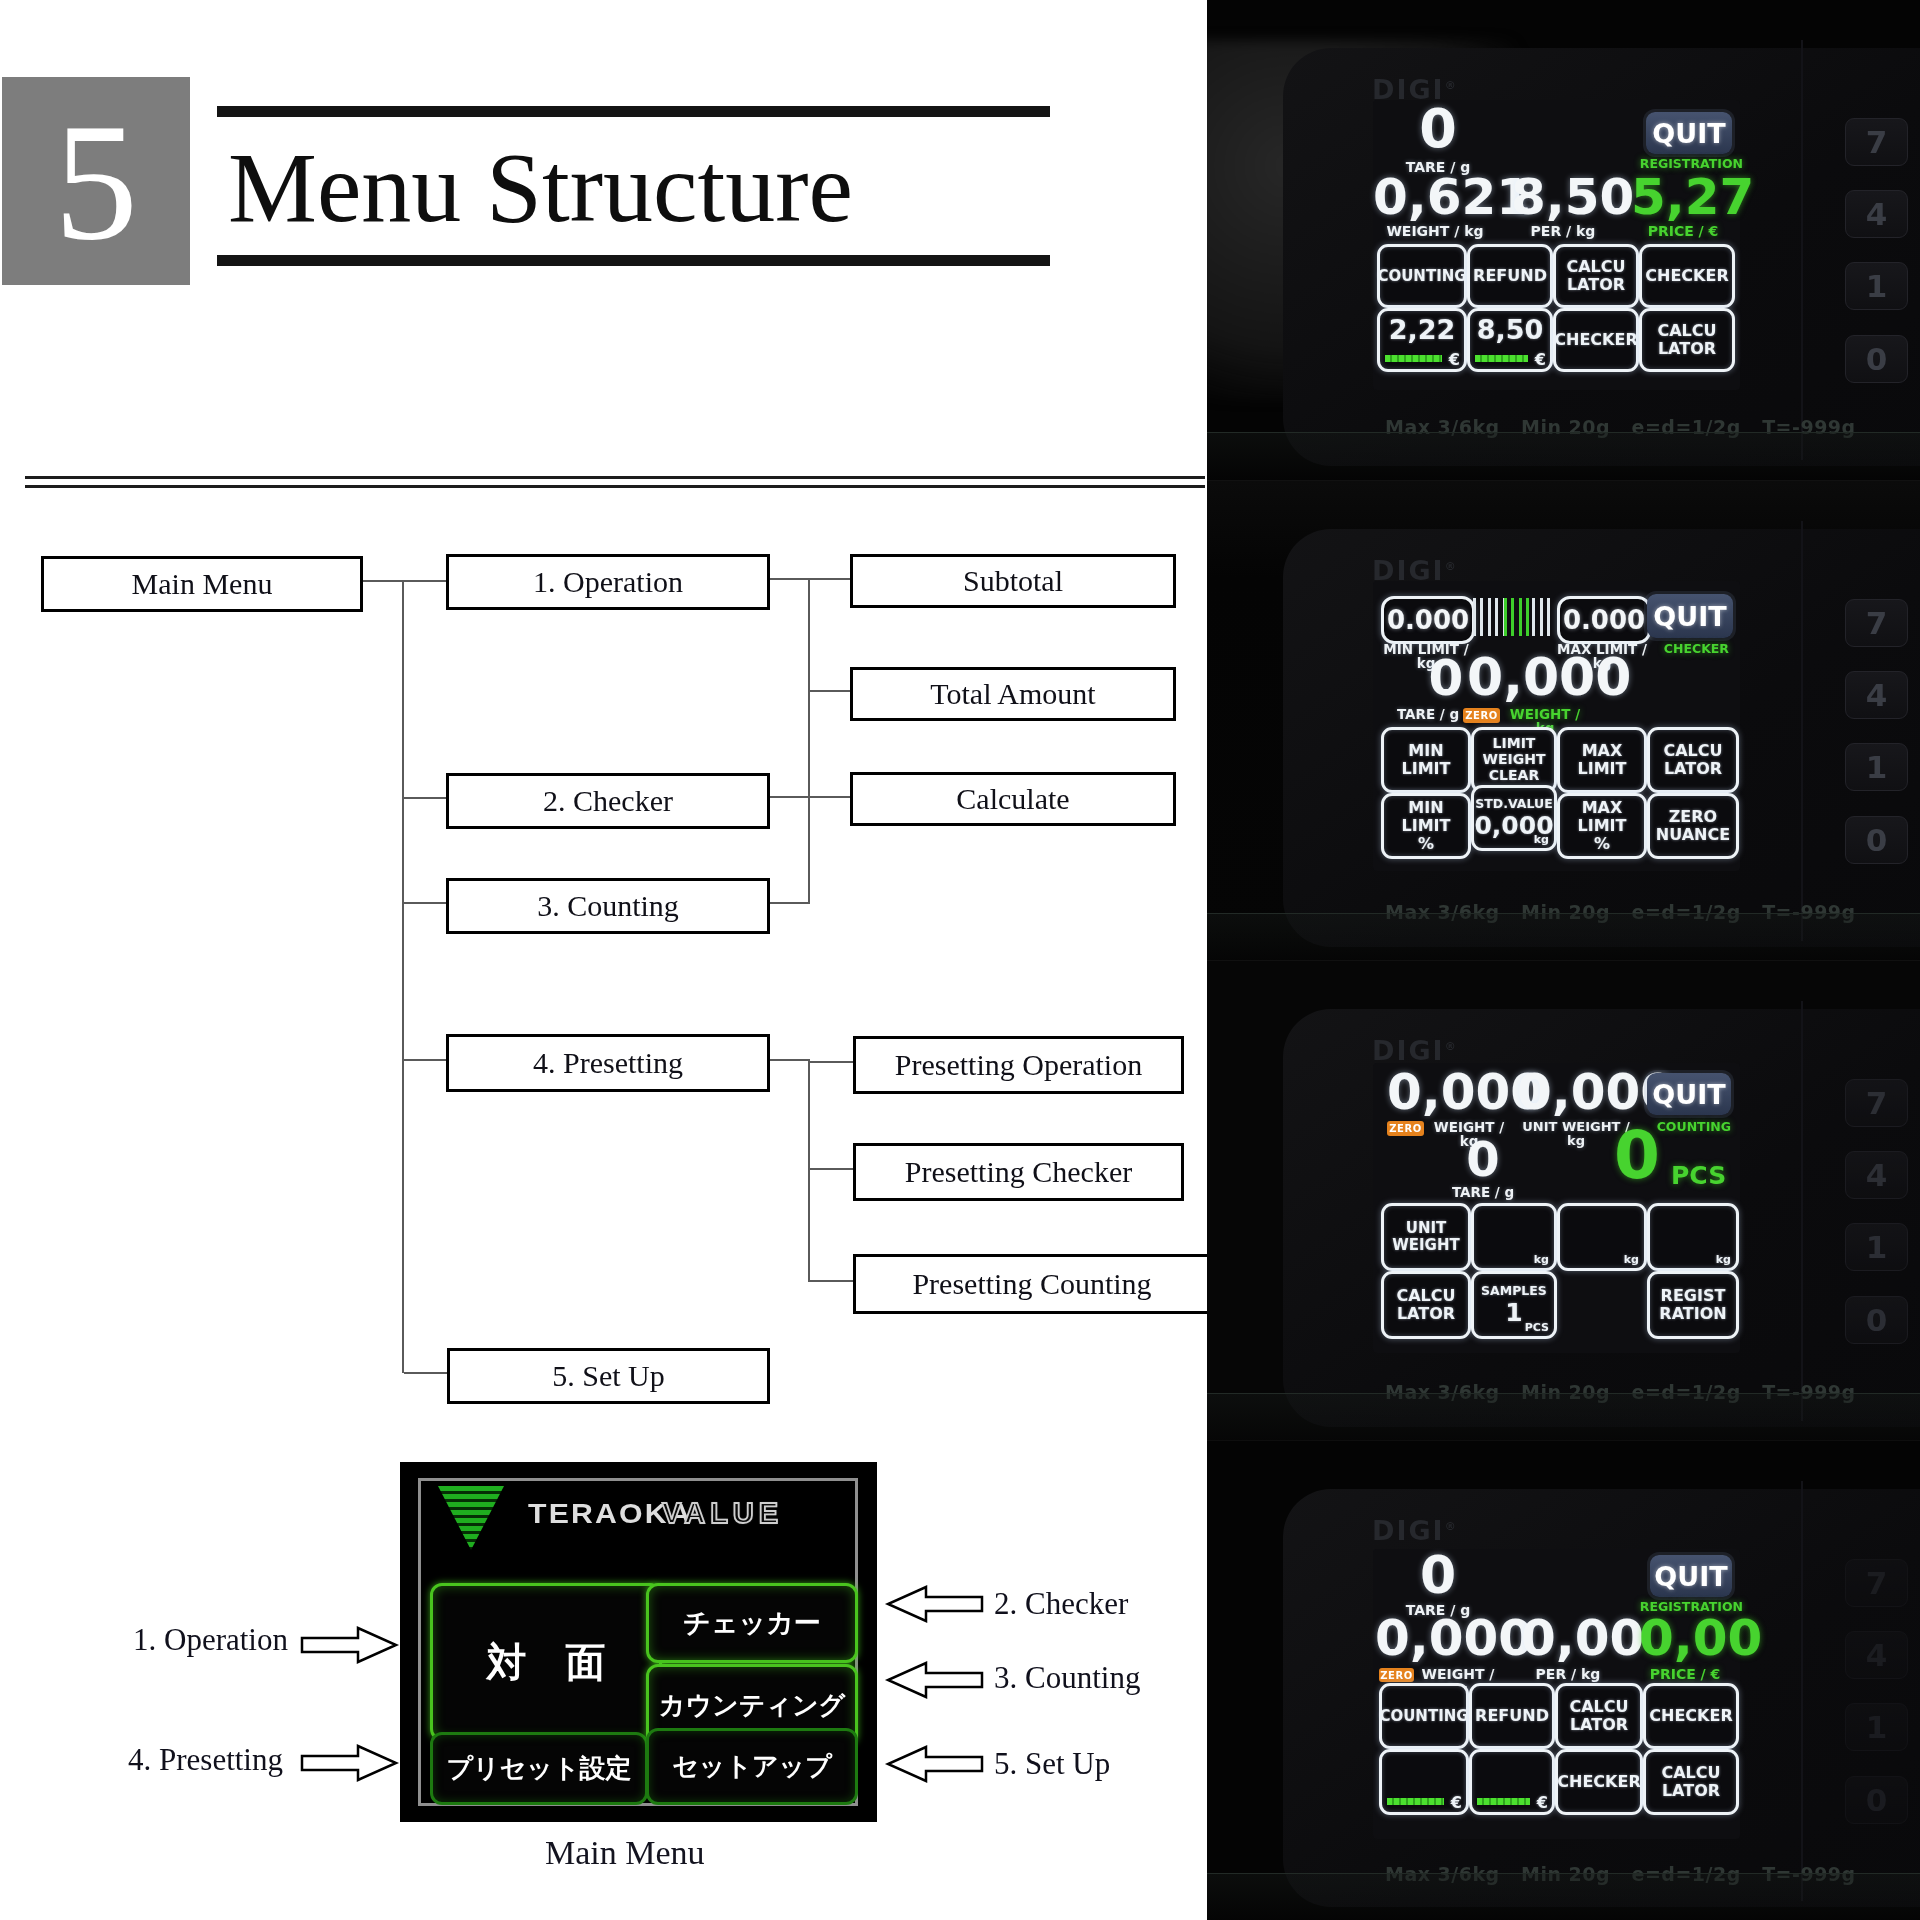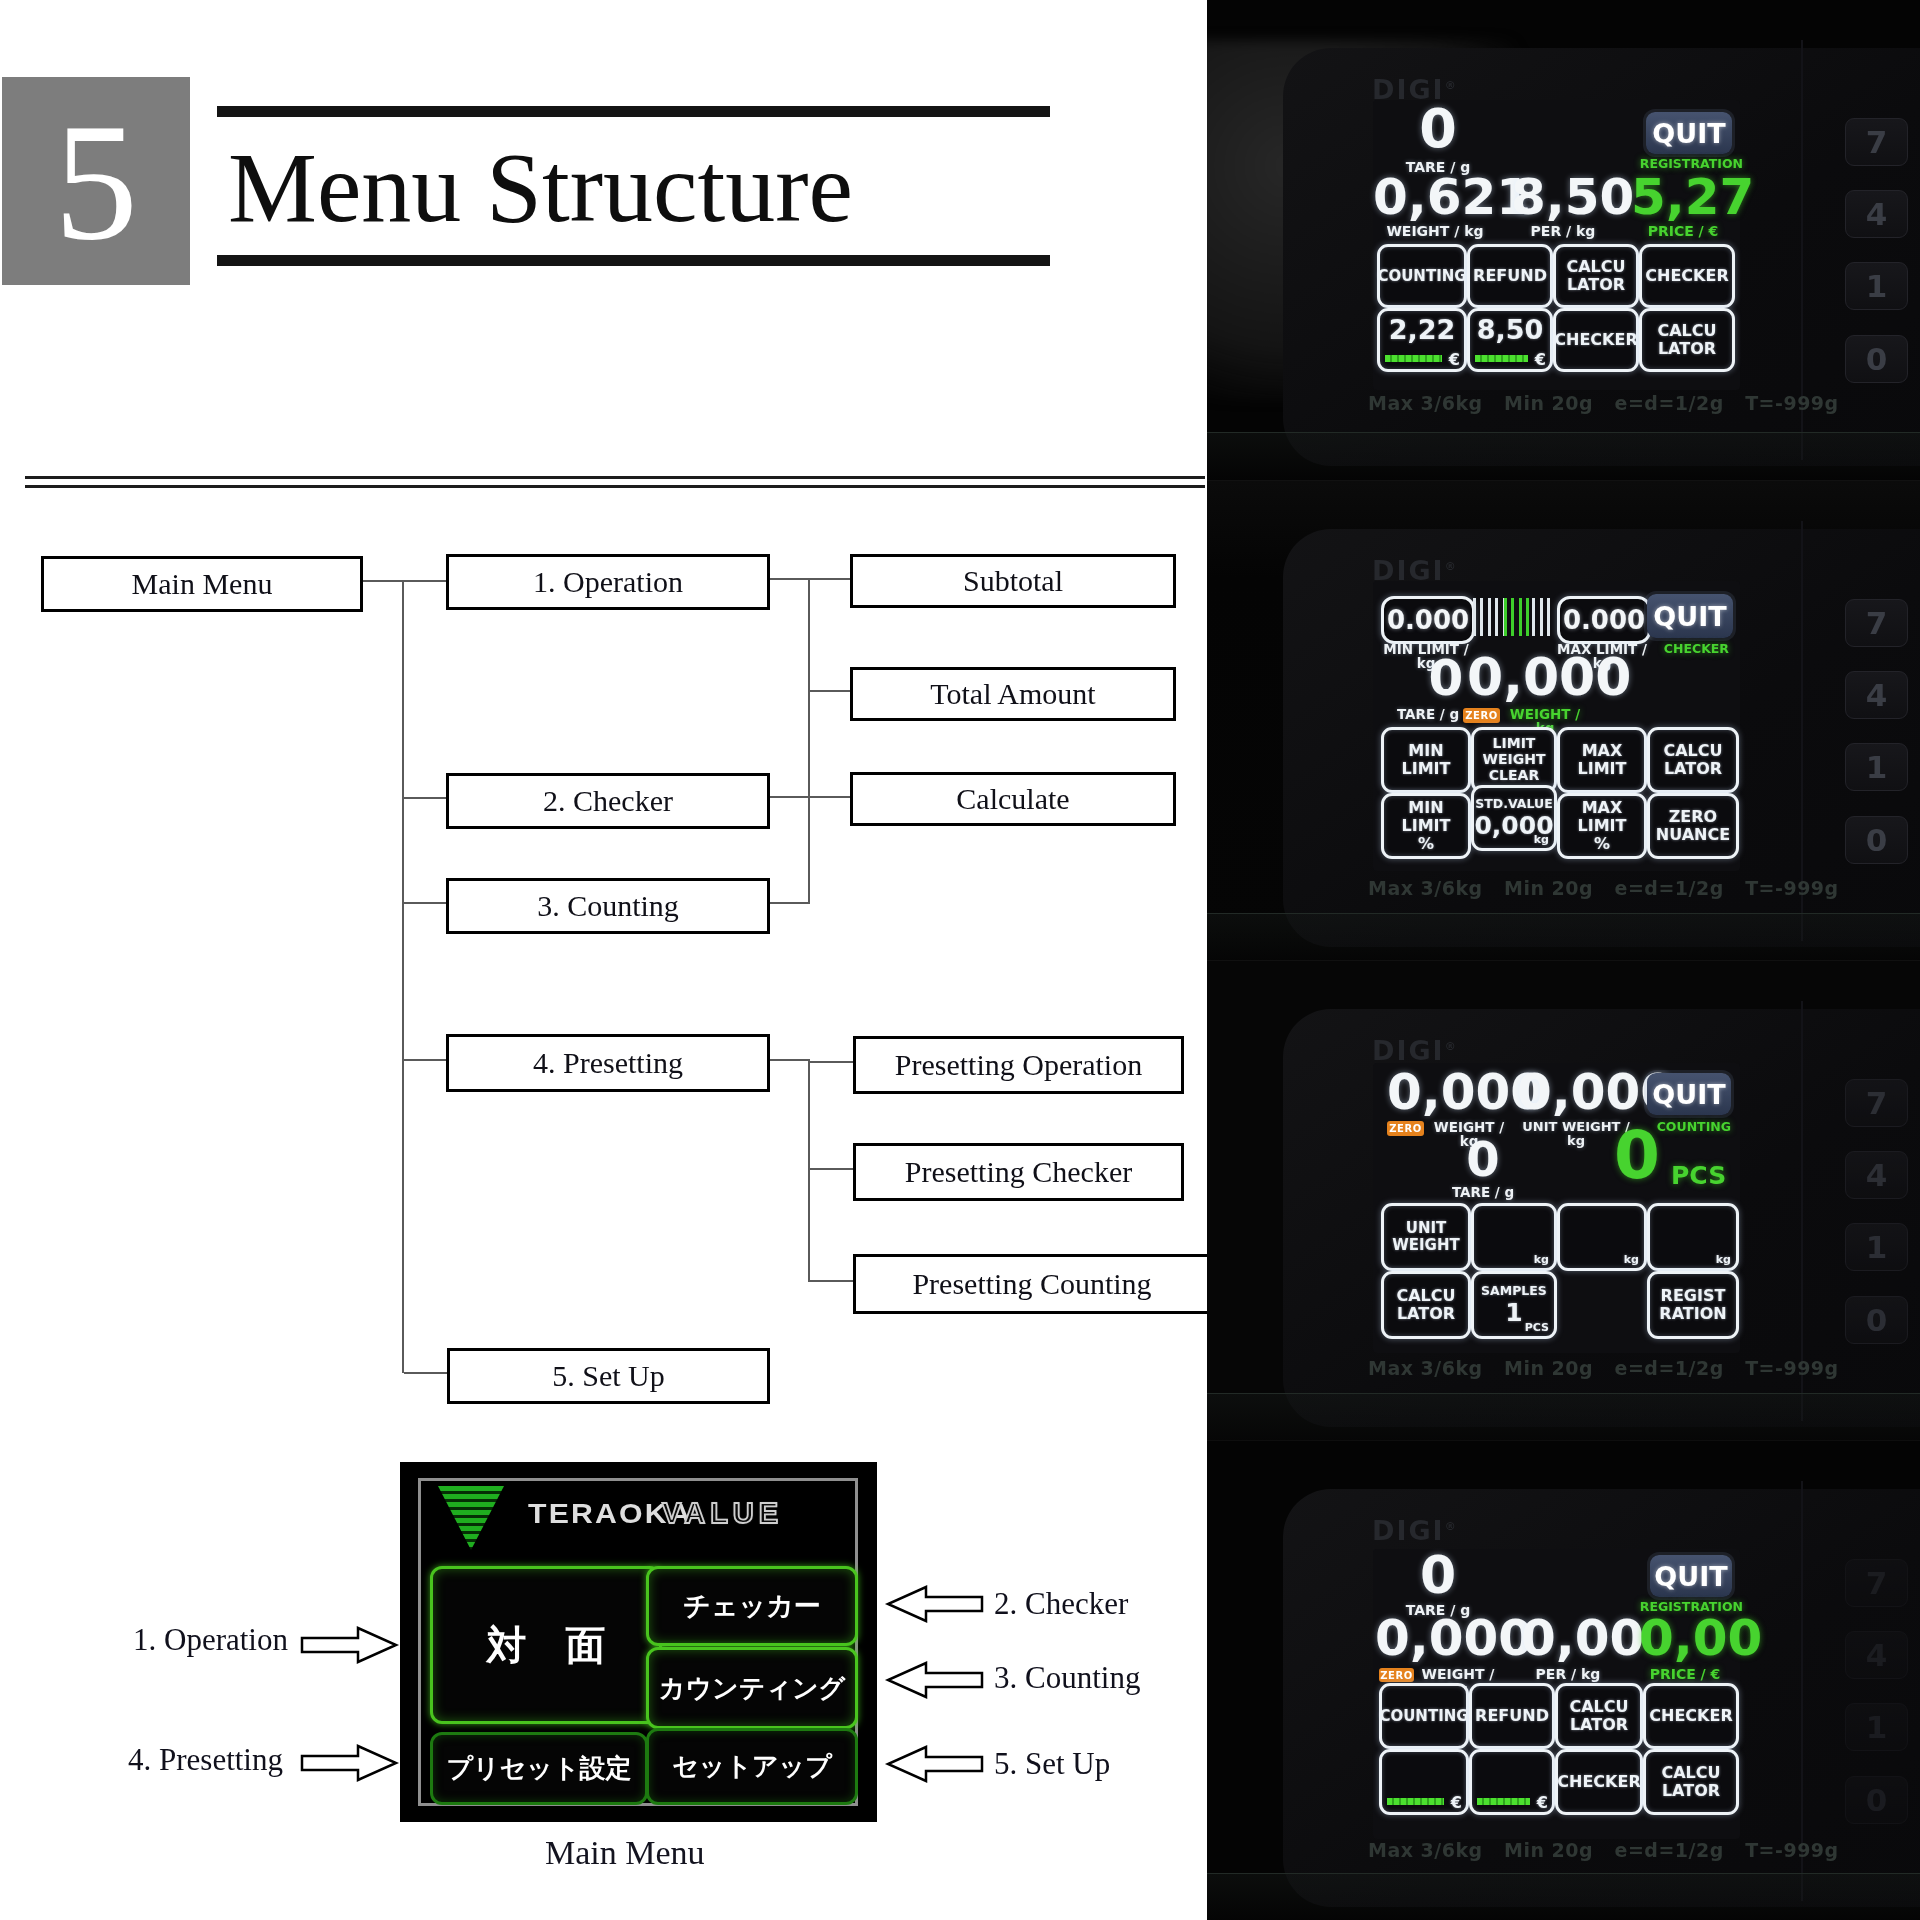--- a/index.html
+++ b/index.html
@@ -26,43 +26,43 @@
   .menu-photo{position:absolute;left:400px;top:1462px;width:477px;height:360px;background:#000;}
   .menu-bezel{position:absolute;left:18px;top:16px;width:434px;height:322px;border:3px solid #8f8f8f;background:#000;}
   .tri-logo{position:absolute;left:38px;top:24px;width:66px;height:64px;
     background:repeating-linear-gradient(180deg,#1fae1f 0 5px,#052f05 5px 8px);
     clip-path:polygon(0 0,100% 0,50% 100%);}
   .brand1{position:absolute;left:128px;top:36px;font-size:28px;font-weight:bold;color:#dedede;letter-spacing:2px;transform:scaleX(1.08);transform-origin:left;}
   .brand2{position:absolute;left:262px;top:35px;font-size:29px;font-weight:bold;color:#0a0a0a;letter-spacing:5px;
     -webkit-text-stroke:1.8px #cfcfcf;text-shadow:0 0 2px #9a9a9a;}
   .mbtn{position:absolute;border-radius:12px;background:#050505;color:#fff;font-weight:bold;
     display:flex;align-items:center;justify-content:center;text-align:center;}
-  .mbtn.bright{border:3px solid #49c41e;box-shadow:0 0 7px rgba(70,200,30,.75), inset 0 0 12px rgba(60,190,25,.45);}
+  .mbtn.bright{border:3px solid #49c41e;box-shadow:0 0 7px rgba(70,200,30,.75), inset 0 0 12px rgba(60,190,25,.45);margin-top:17px;}
   .mbtn.dim{border:3px solid #1d7a10;box-shadow:inset 0 0 10px rgba(25,110,12,.5);}
   .menu-caption{position:absolute;left:545px;top:1834px;font-family:"Liberation Serif",serif;font-size:34px;color:#13131f;}
 
   .callout-label{position:absolute;font-family:"Liberation Serif",serif;font-size:31px;color:#10101c;white-space:nowrap;}
   .callout-arrow{position:absolute;}
 
   
   .photos{position:absolute;left:1207px;top:0;width:713px;height:1920px;background:#040404;}
   .photo{position:absolute;left:0;width:713px;height:480px;overflow:hidden;padding-left:36px;}
   .device{position:absolute;left:76px;top:48px;width:700px;height:418px;
     background:linear-gradient(145deg,#131315,#0b0b0d 55%,#09090b);border-radius:48px;}
   .devbottom{position:absolute;left:0;top:432px;width:713px;height:48px;
     background:linear-gradient(180deg,rgba(21,25,23,.45),rgba(5,5,5,0));border-top:1px solid #222a26;}
   .blob{position:absolute;left:-50px;top:40px;width:380px;height:360px;
     background:radial-gradient(ellipse at 35% 35%, #272727 0%, #141414 55%, rgba(5,5,5,0) 75%);filter:blur(6px);}
   .digi{position:absolute;left:165px;top:76px;font-family:"DejaVu Sans",sans-serif;font-weight:bold;
     font-size:27px;letter-spacing:2px;color:#26282d;line-height:1;}
   .digi .reg{font-size:11px;vertical-align:super;letter-spacing:0;}
   .seam{position:absolute;left:594px;top:40px;width:2px;height:420px;background:#131318;}
   .lcd{position:absolute;left:166px;width:367px;height:290px;background:#0e0e11;border-radius:4px;}
-  .capacity{position:absolute;left:161px;font-family:"DejaVu Sans",sans-serif;font-weight:bold;font-size:19px;
-    color:#2f3734;white-space:pre;letter-spacing:.5px;line-height:1;}
+  .capacity{position:absolute;left:178px;font-family:"DejaVu Sans",sans-serif;font-weight:bold;font-size:19px;
+    color:#2f3734;white-space:pre;letter-spacing:.5px;line-height:1;margin-top:24px;}
   .key{position:absolute;left:638px;width:61px;height:46px;background:linear-gradient(180deg,#17171b,#101013);
     border:1px solid #232329;border-radius:9px;color:#3a3d45;font-family:"DejaVu Sans",sans-serif;
     font-size:31px;font-weight:bold;display:flex;align-items:center;justify-content:center;}
   .dim4 .key{opacity:.35;}
   .dim3 .key{opacity:.7;}
 
   
   .val{position:absolute;font-family:"DejaVu Sans",sans-serif;font-weight:bold;color:#f3f6f8;text-align:center;
     text-shadow:0 0 6px rgba(210,230,255,.45);line-height:1;}
   .lbl{position:absolute;font-family:"DejaVu Sans",sans-serif;font-weight:bold;color:#eef2f5;font-size:14px;

